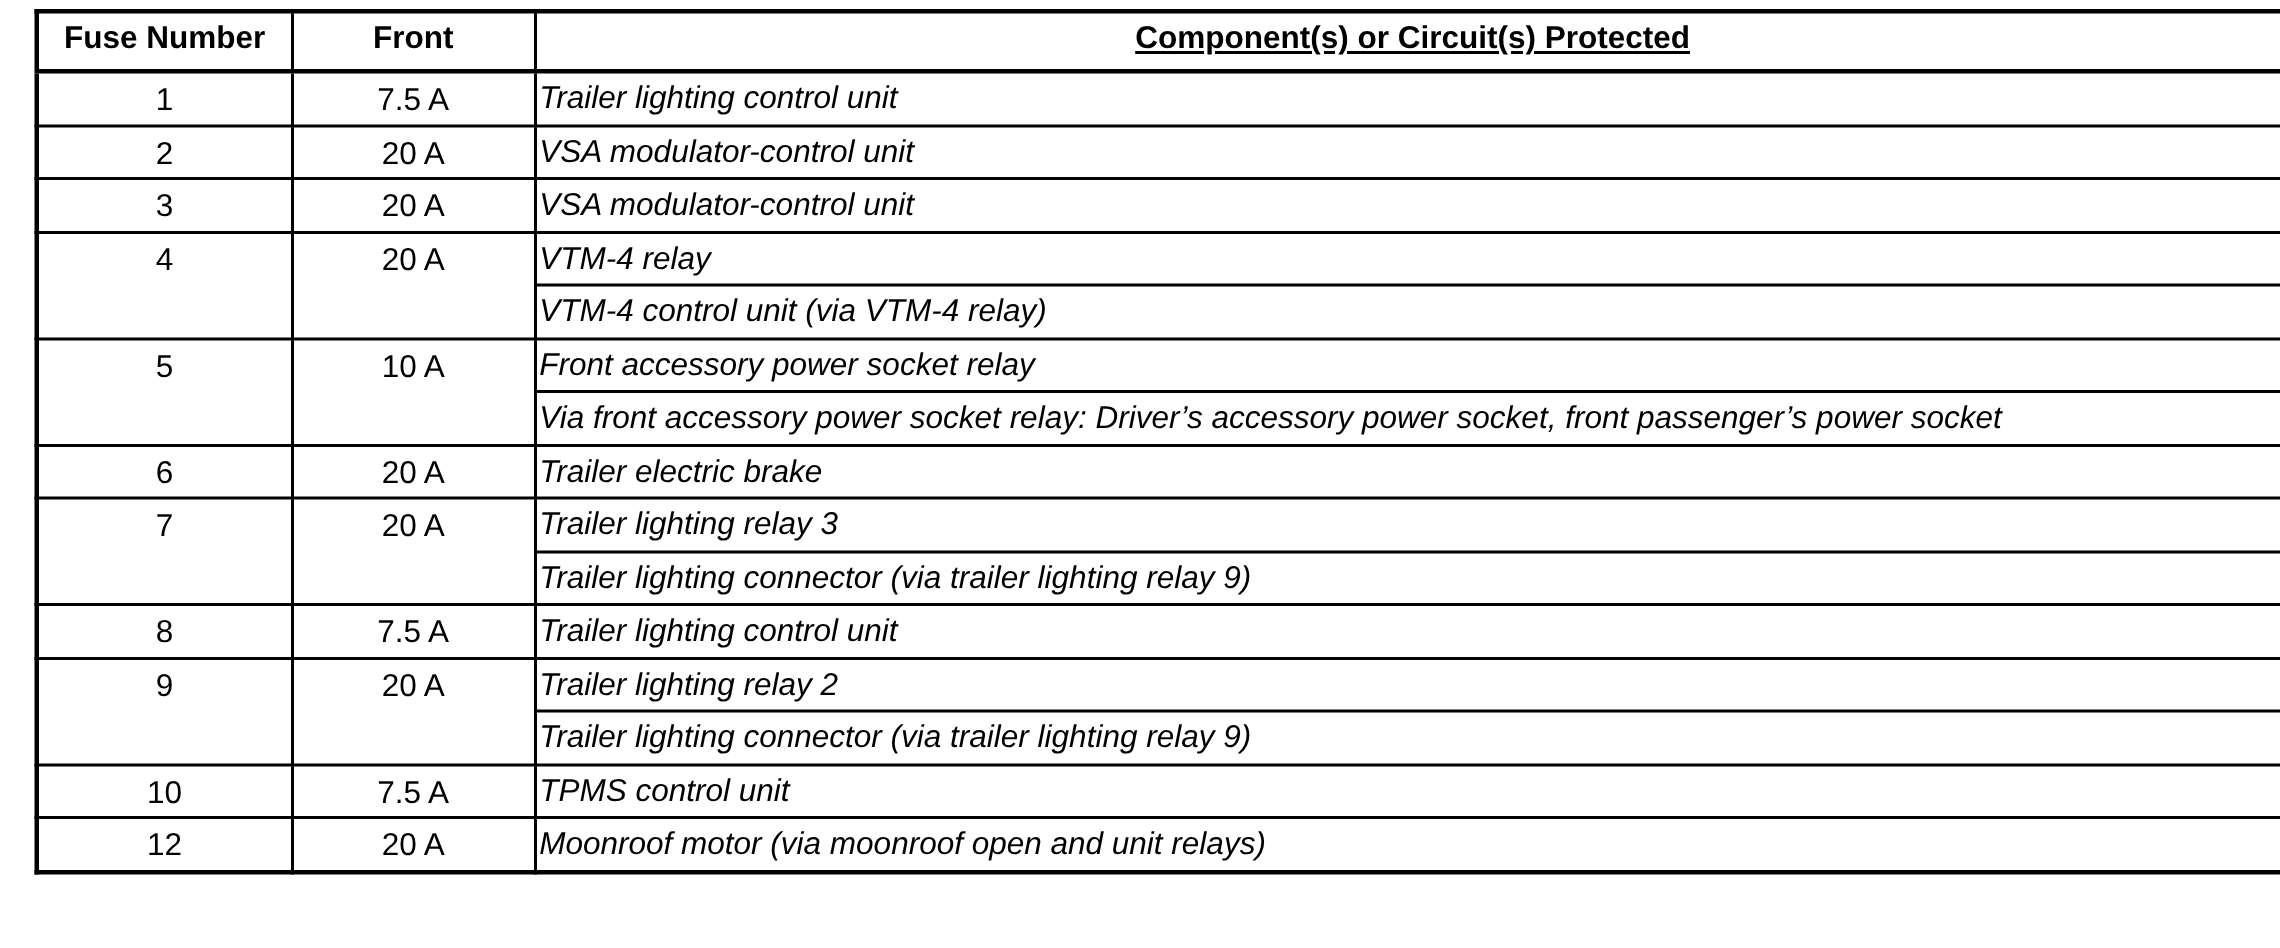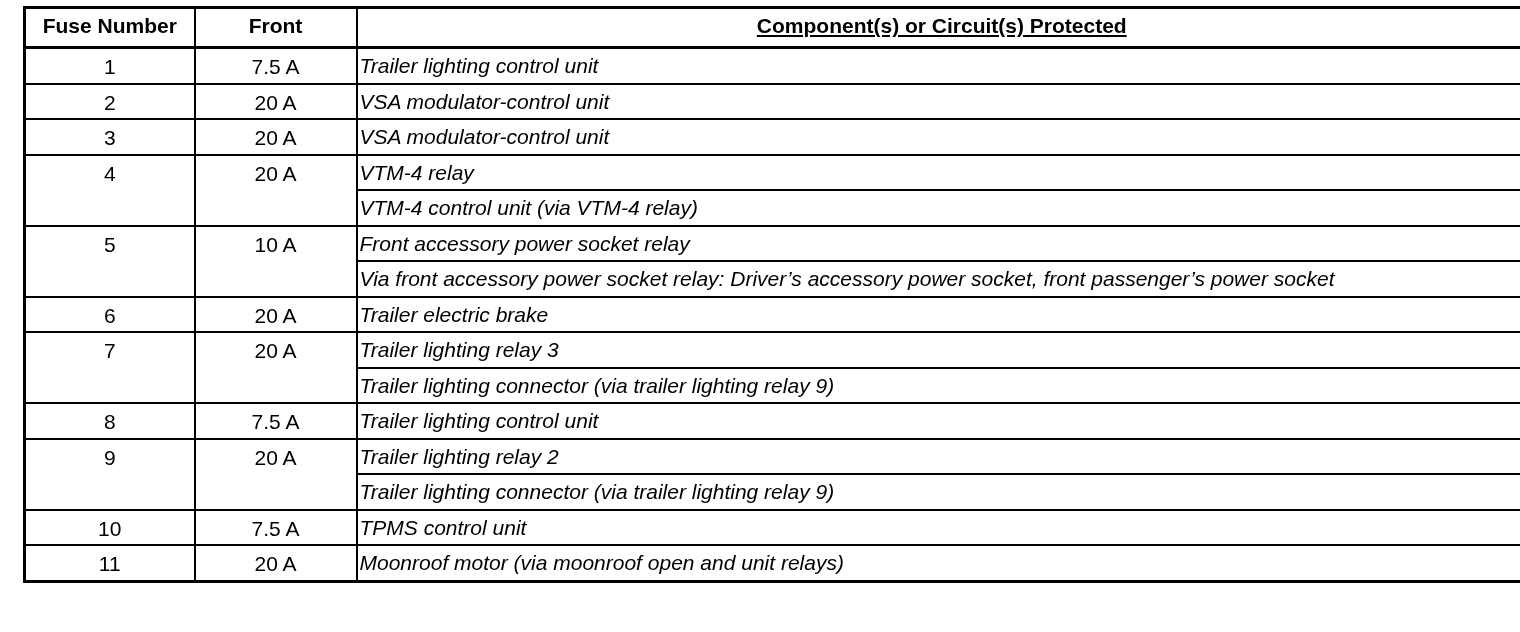--- a/index.html
+++ b/index.html
@@ -165,21 +165,21 @@
           </td>
         </tr>
         <tr>
           <td class="num">10</td>
           <td class="amp">7.5 A</td>
           <td class="comp last">
             <div class="sub">TPMS control unit</div>
           </td>
         </tr>
         <tr class="lastrow">
-          <td class="num">11</td>
+          <td class="num">12</td>
           <td class="amp">20 A</td>
           <td class="comp last">
             <div class="sub">Moonroof motor (via moonroof open and unit relays)</div>
           </td>
         </tr>
       </tbody>
   </table>
 </div>
 
 </body></html>

